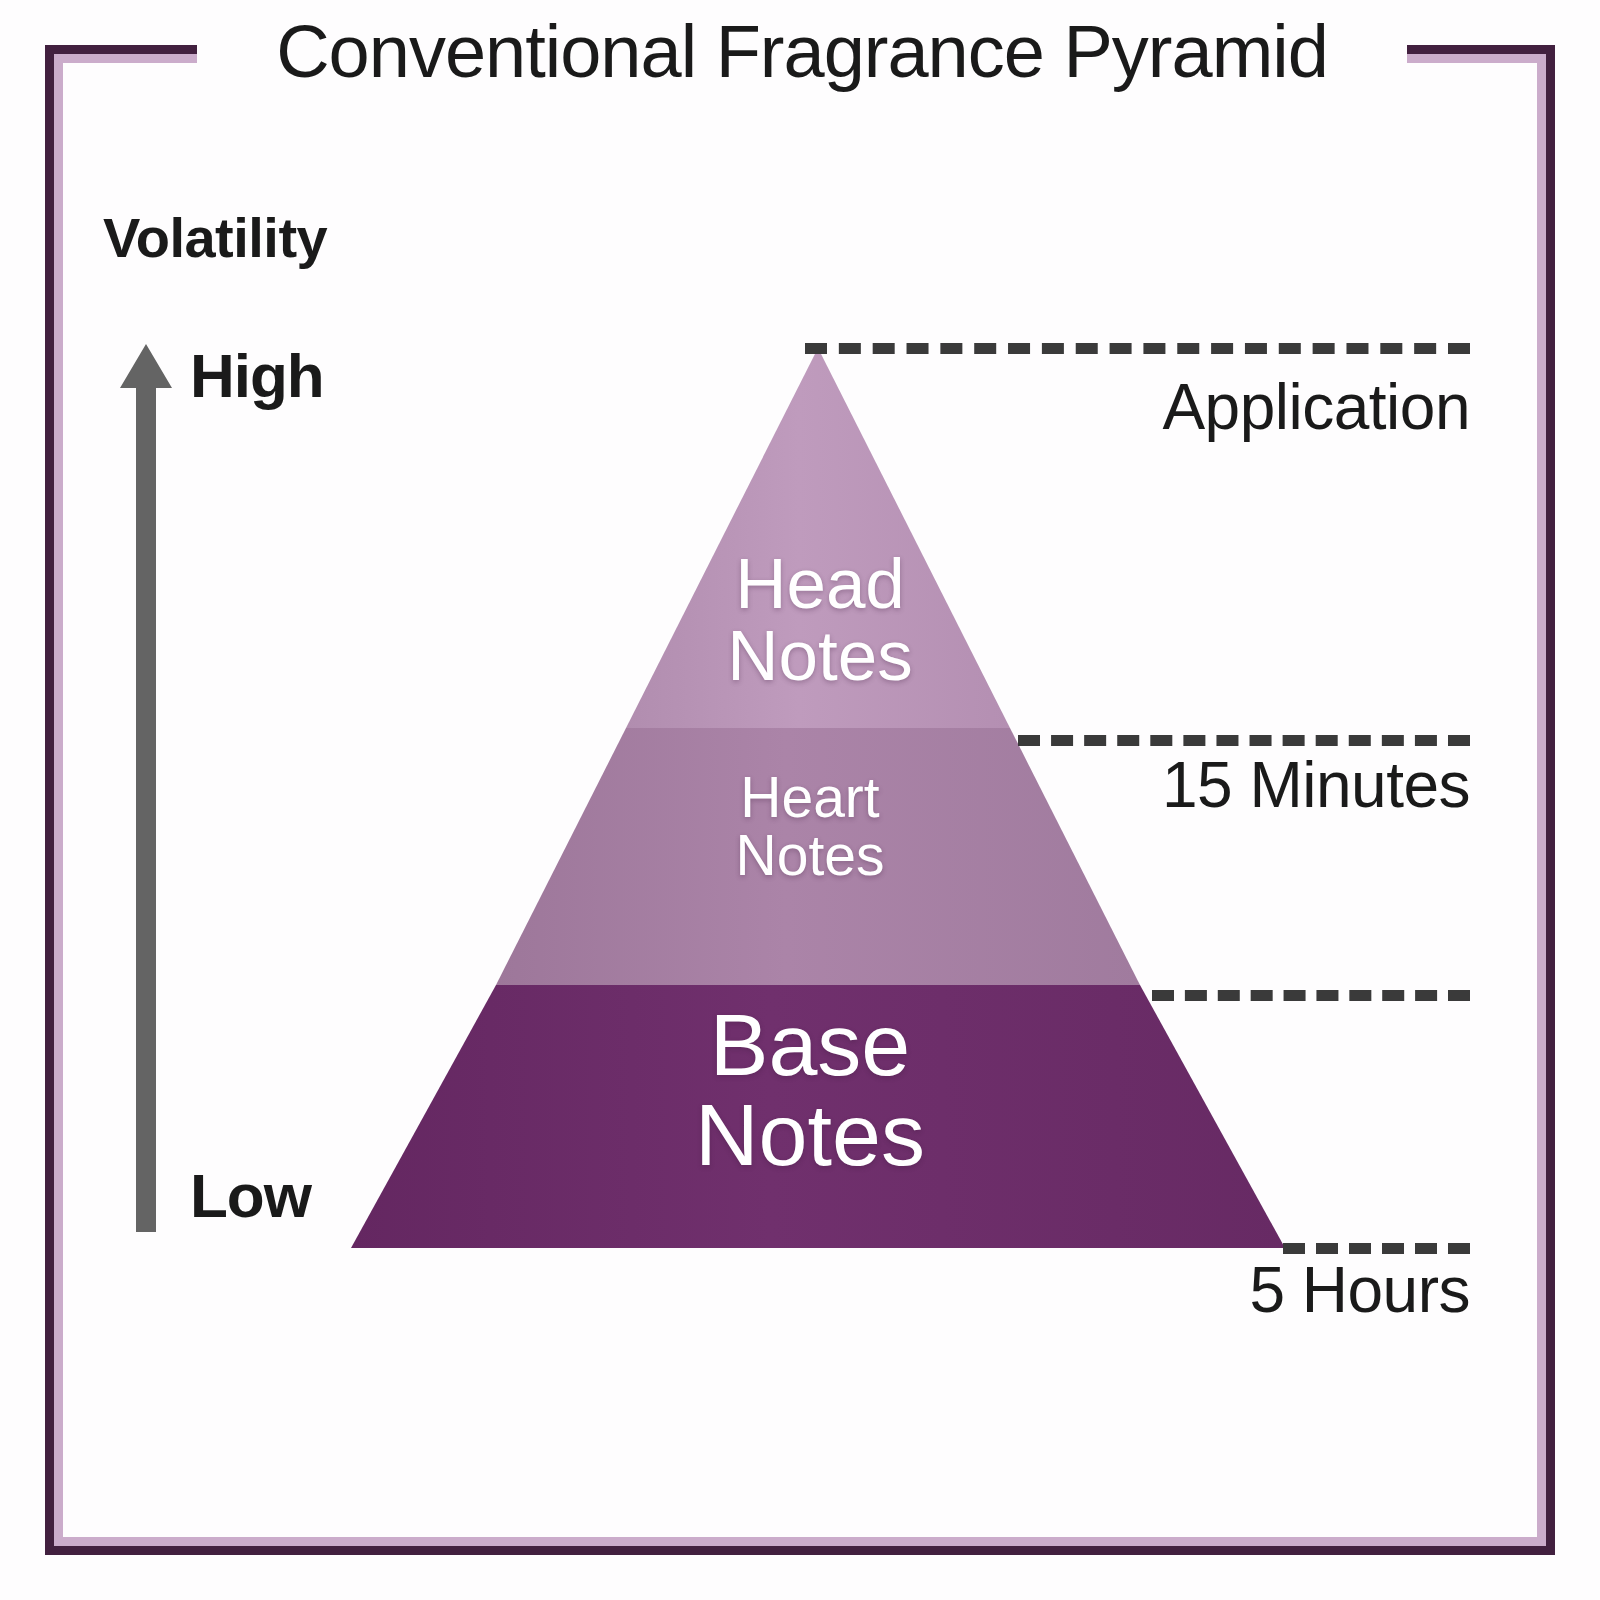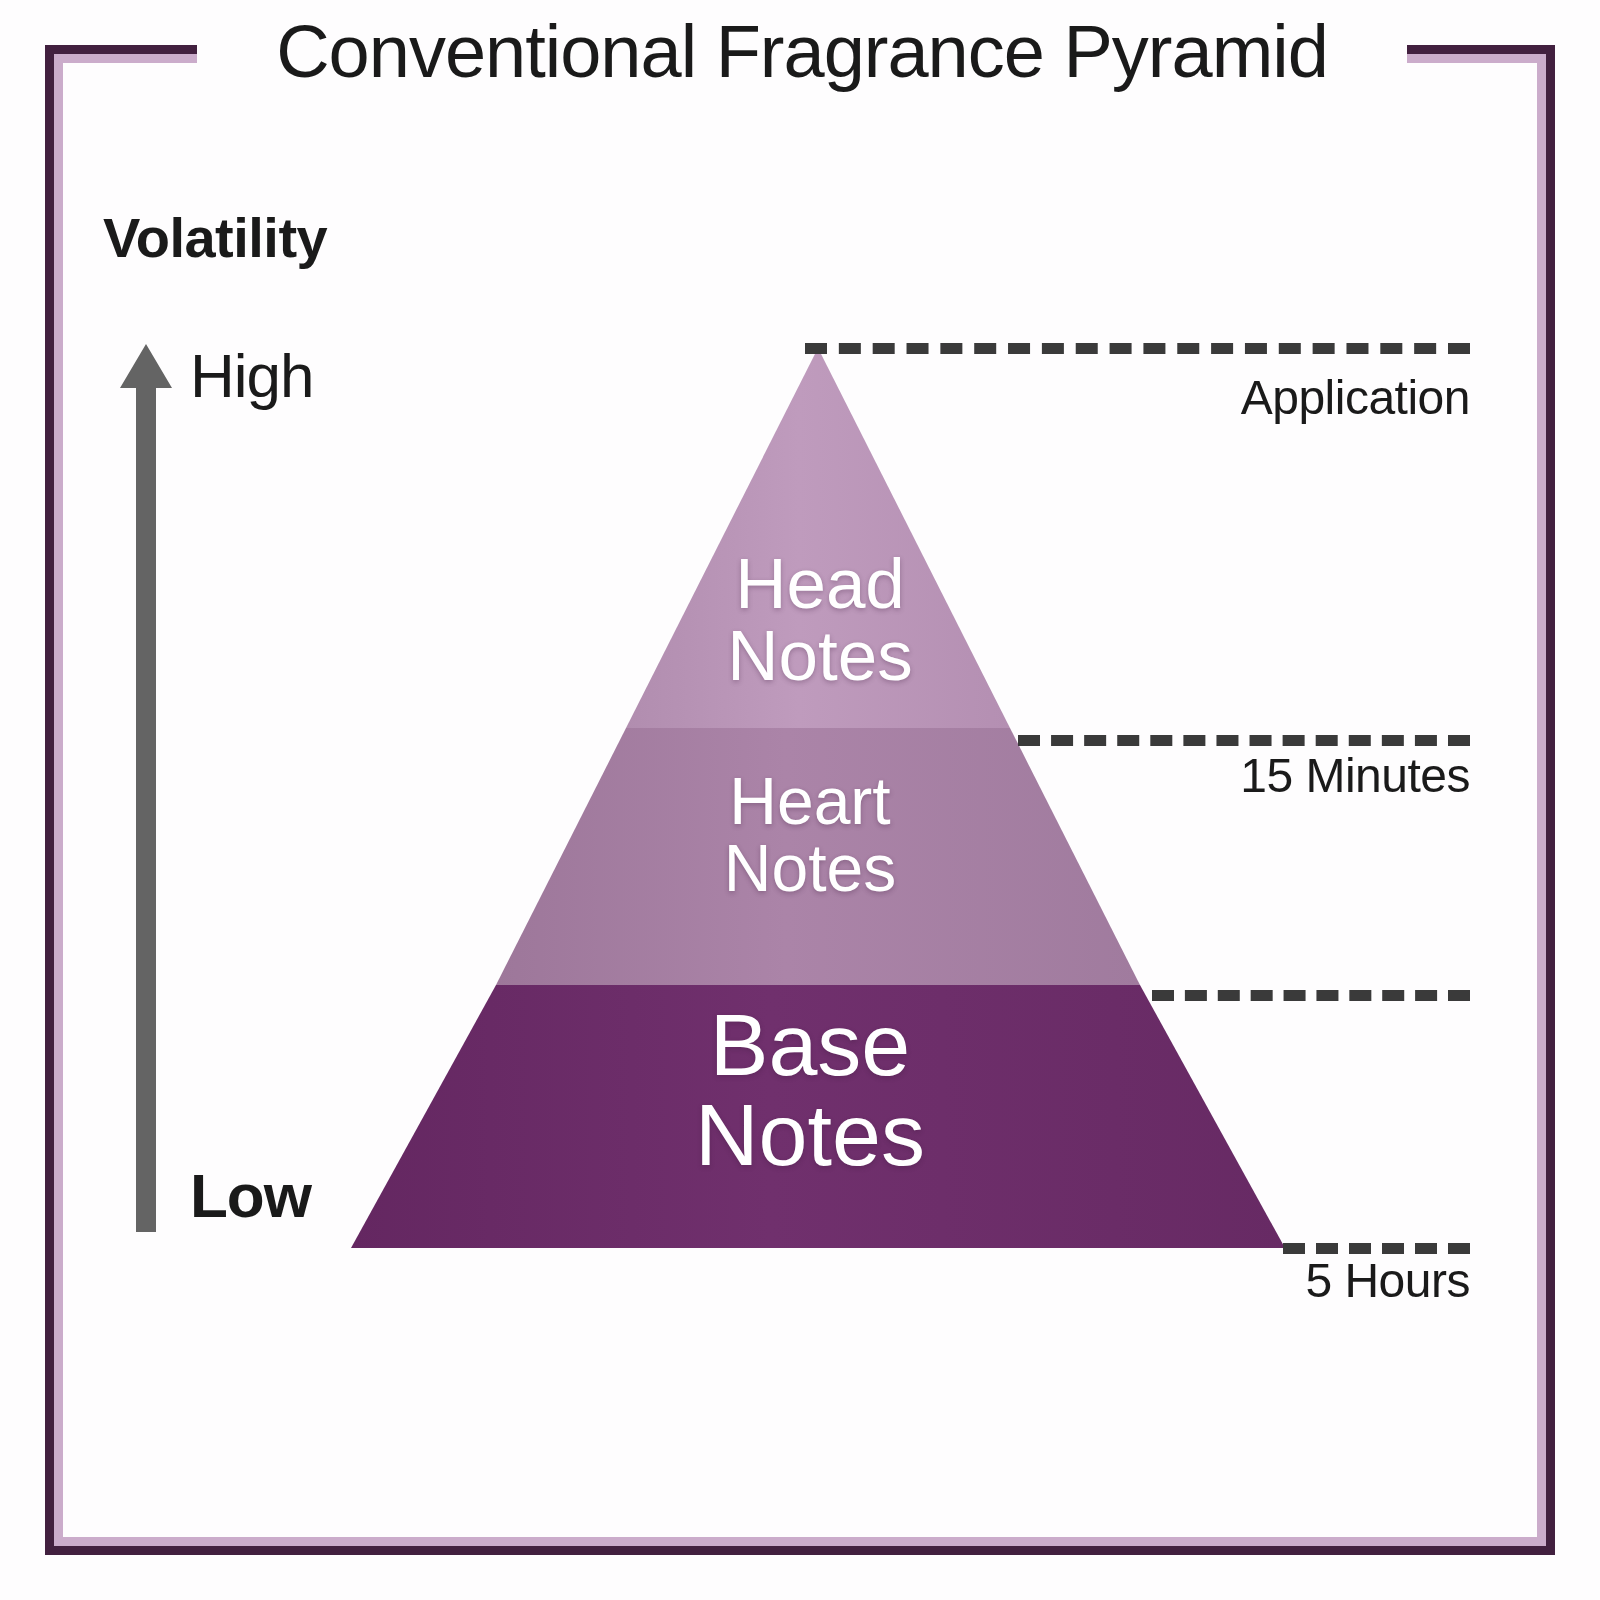--- a/index.html
+++ b/index.html
@@ -73,21 +73,21 @@
     left: 118px;
     top: 340px;
     width: 56px;
     height: 896px;
   }
   #axis-label-high {
     position: absolute;
     left: 190px;
     top: 340px;
     font-size: 62px;
-    font-weight: 400;
+    font-weight: 700;
     color: #1a1a1a;
     letter-spacing: -1px;
     white-space: nowrap;
   }
   #axis-label-low {
     position: absolute;
     left: 190px;
     top: 1160px;
     font-size: 62px;
     font-weight: 700;
@@ -115,36 +115,36 @@
     white-space: pre-line;
     text-shadow: 0 2px 5px rgba(60,25,60,0.30);
     pointer-events: none;
   }
   #tier-label-head {
     left: 620px; top: 548px; width: 400px;
     font-size: 71px;
   }
   #tier-label-heart {
     left: 610px; top: 768px; width: 400px;
-    font-size: 66px;
+    font-size: 57px;
   }
   #tier-label-base {
     left: 590px; top: 1000px; width: 440px;
     font-size: 88px;
   }
 
   
   .marker-line {
     position: absolute;
     height: 0;
     border-top: 11px dashed #3a3a3a;
   }
   .marker-label {
     position: absolute;
-    font-size: 48px;
+    font-size: 64px;
     color: #1a1a1a;
     text-align: right;
     letter-spacing: -0.5px;
     white-space: nowrap;
   }
 
   #marker-line-0  { left: 805px;  top: 343px;  width: 665px; }
   #marker-label-0 { left: 870px;  top: 370px;  width: 600px; }
 
   #marker-line-1  { left: 1018px; top: 735px;  width: 452px; }

